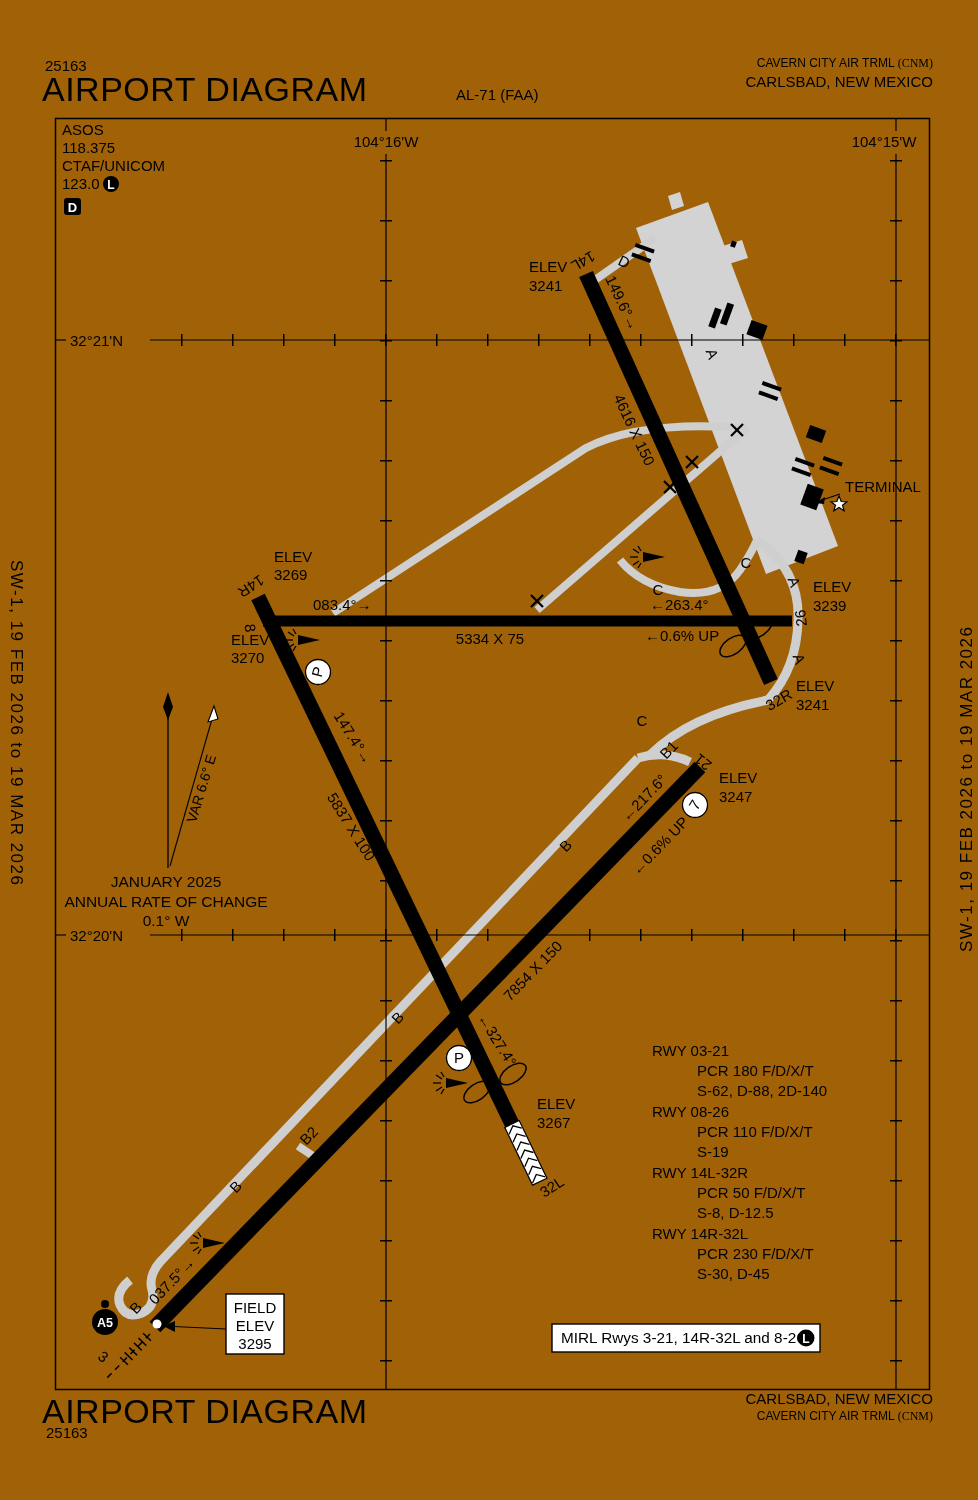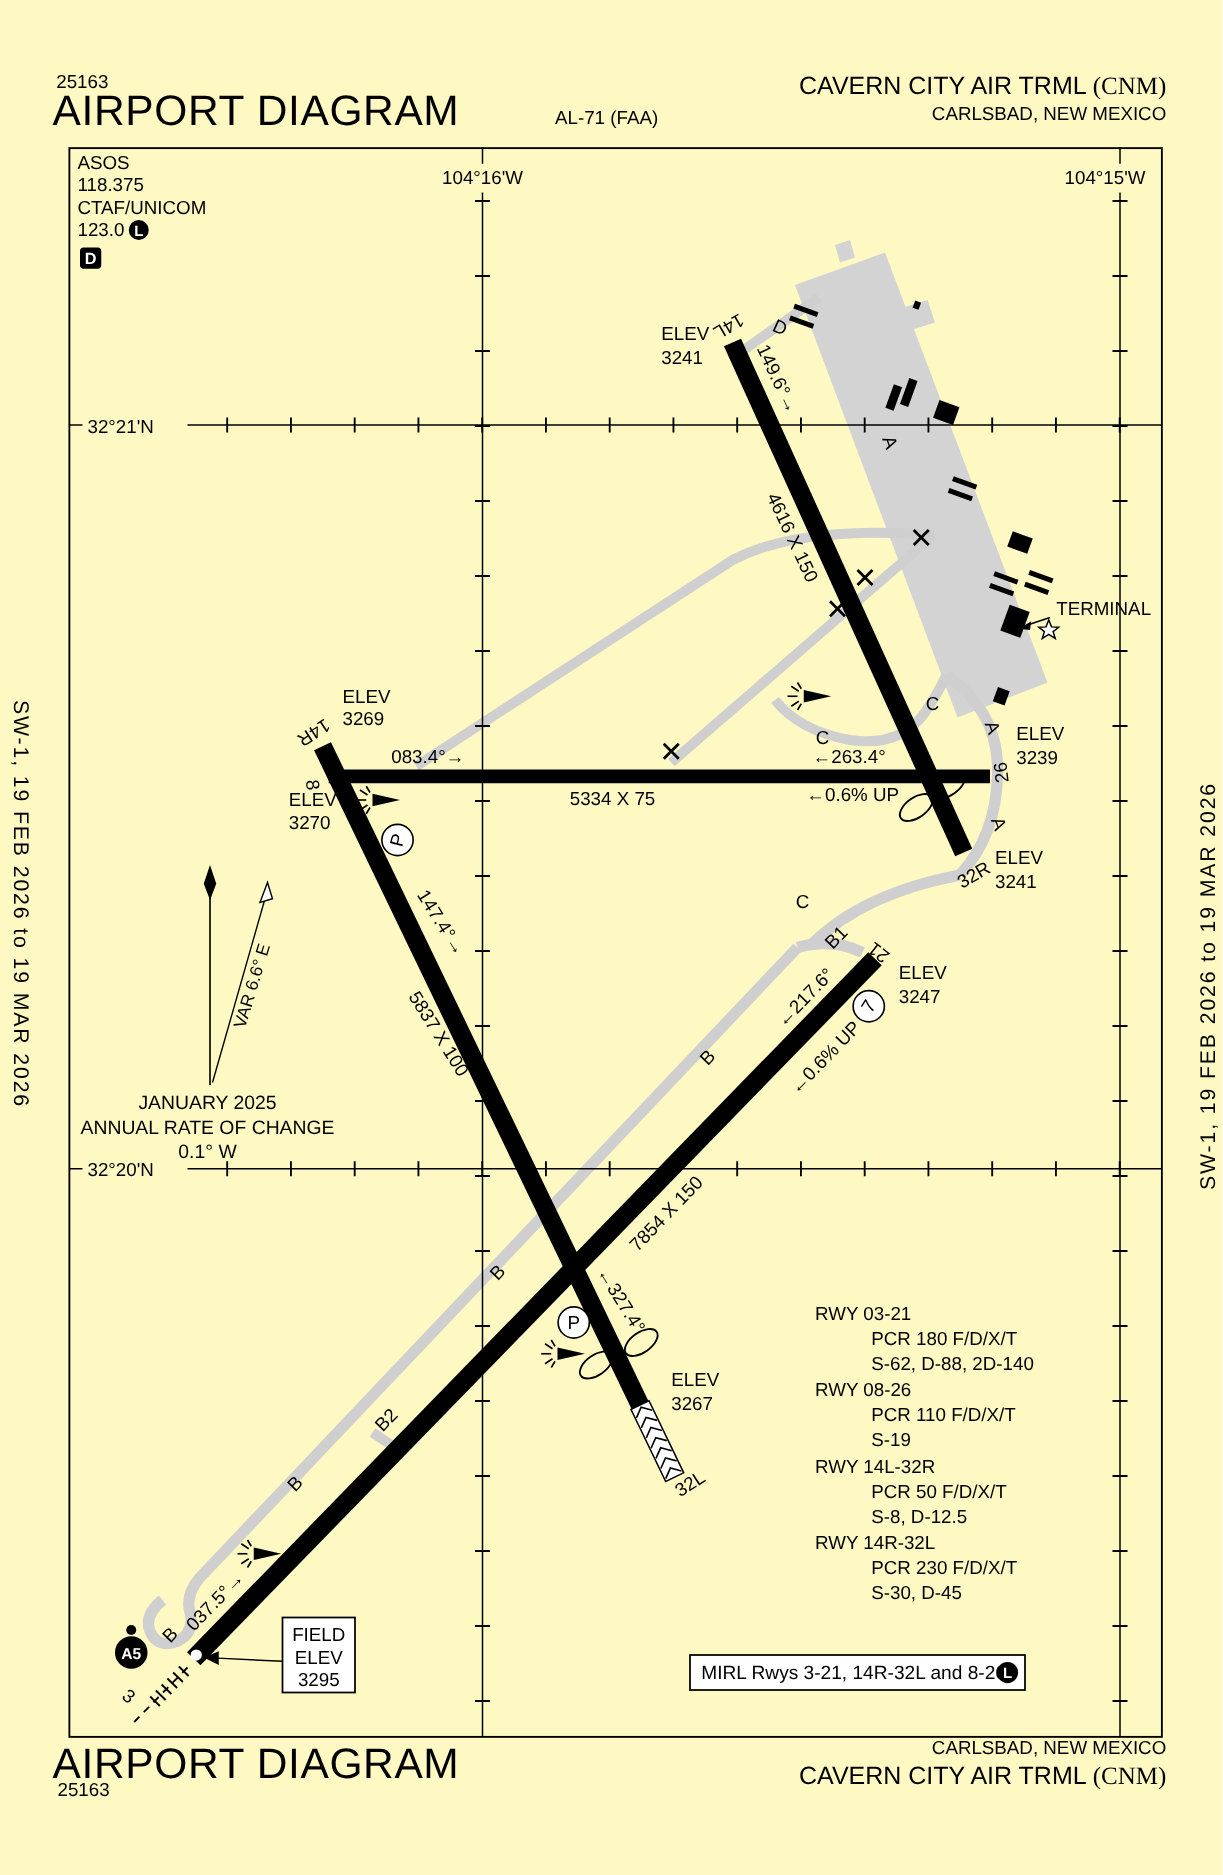--- a/index.html
+++ b/index.html
@@ -1,23 +1,23 @@
 <!DOCTYPE html>
 <html><head>
 <meta charset="utf-8">
 <style>
   html,body{margin:0;padding:0;background:#fff}
-  #page{position:relative;width:978px;height:1500px;background:#fef9c3;overflow:hidden;
+  #page{position:relative;width:978px;height:1500px;background:#a16207;overflow:hidden;
         font-family:"Liberation Sans","DejaVu Sans",sans-serif;color:#000}
   .abs{position:absolute;white-space:nowrap}
   .hdr-num{left:45px;top:57px;font-size:15px}
   .hdr-title{left:42px;top:70px;font-size:34px;letter-spacing:.5px}
-  .hdr-plate{left:444px;top:86px;font-size:15px}
+  .hdr-plate{left:456px;top:86px;font-size:15px}
   .hdr-right{right:45px;top:56px;text-align:right;line-height:1.3}
-  .hdr-name{font-size:20px}
+  .hdr-name{font-size:12px}
   .hdr-city{font-size:15px}
   .ftr-title{left:42px;top:1392px;font-size:34px;letter-spacing:.5px}
   .ftr-num{left:46px;top:1424px;font-size:15px}
   .ftr-right{right:45px;top:1390px;text-align:right;line-height:1.25}
   .serif{font-family:"Liberation Serif","DejaVu Serif",serif}
   .side{font-size:17px;letter-spacing:1.5px;white-space:nowrap;transform-origin:0 0}
   .side-l{left:26px;top:560px;transform:rotate(90deg)}
   .side-r{left:957px;top:952px;transform:rotate(-90deg)}
   svg{position:absolute;left:0;top:0}
   svg text{font-family:"Liberation Sans","DejaVu Sans",sans-serif;font-size:15px;fill:#000}

